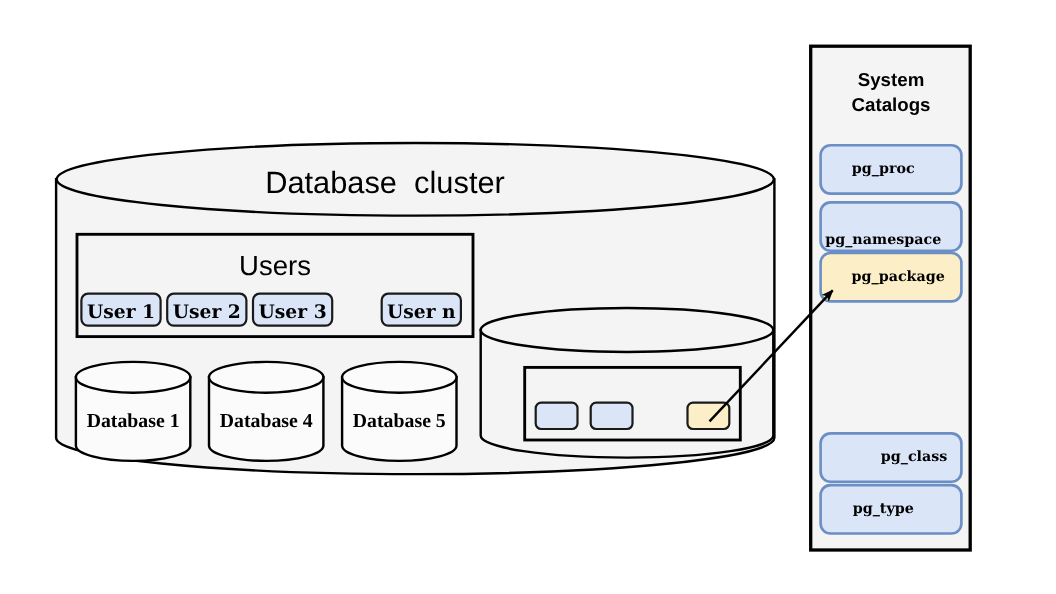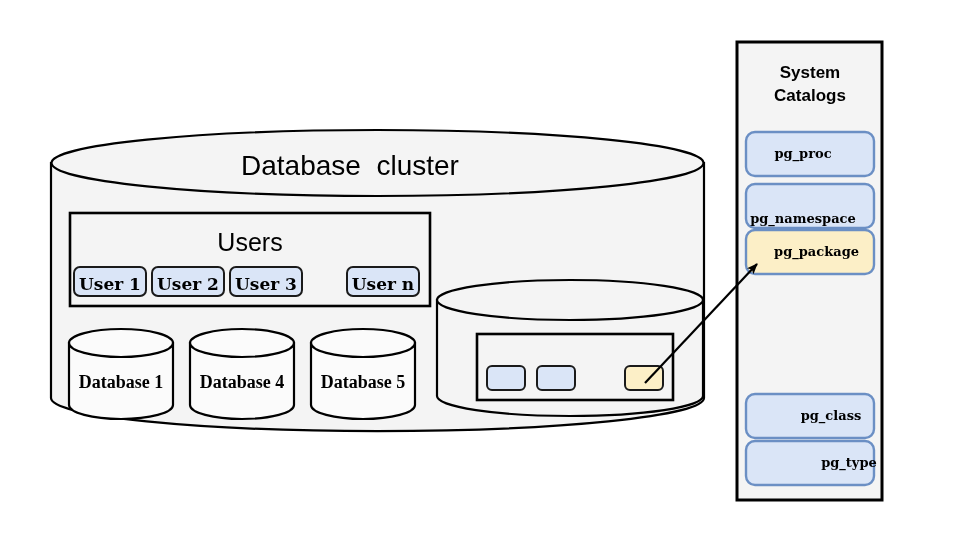--- a/index.html
+++ b/index.html
@@ -162,15 +162,15 @@
   <div class="lbl lbl-serif db-lbl" style="left:308px; top:373px;">Database 5</div>
 
 
   <div class="lbl lbl-sans" id="catalogs-title">System
 Catalogs</div>
 
   <div class="lbl lbl-serif cat-lbl" style="left:747px; top:147px;">pg_proc</div>
   <div class="lbl lbl-serif cat-lbl" style="left:747px; top:199px;margin-top:13px;">pg_namespace</div>
   <div class="lbl lbl-serif cat-lbl" style="left:747px; top:245px;text-align:right;">pg_package</div>
   <div class="lbl lbl-serif cat-lbl" style="left:763px; top:409px;margin-left:12px;">pg_class</div>
-  <div class="lbl lbl-serif cat-lbl" style="left:747px; top:456px;margin-left:46px;">pg_type</div>
+  <div class="lbl lbl-serif cat-lbl" style="left:747px; top:456px;">pg_type</div>
 
 </div>
 
 </body></html>

